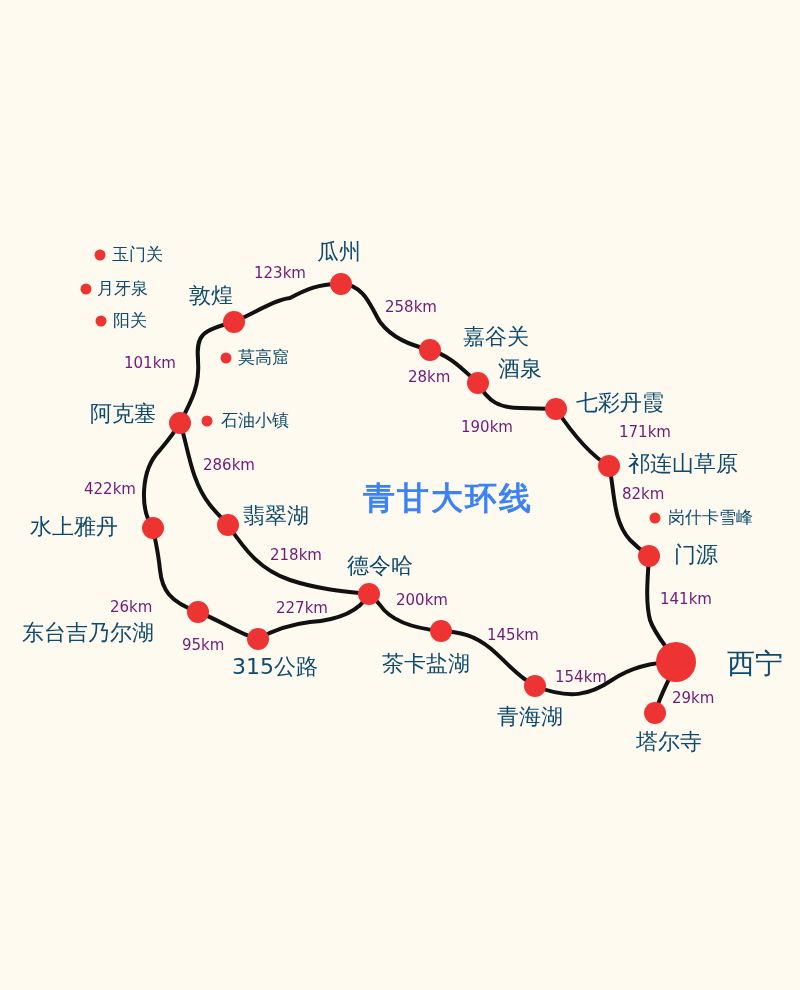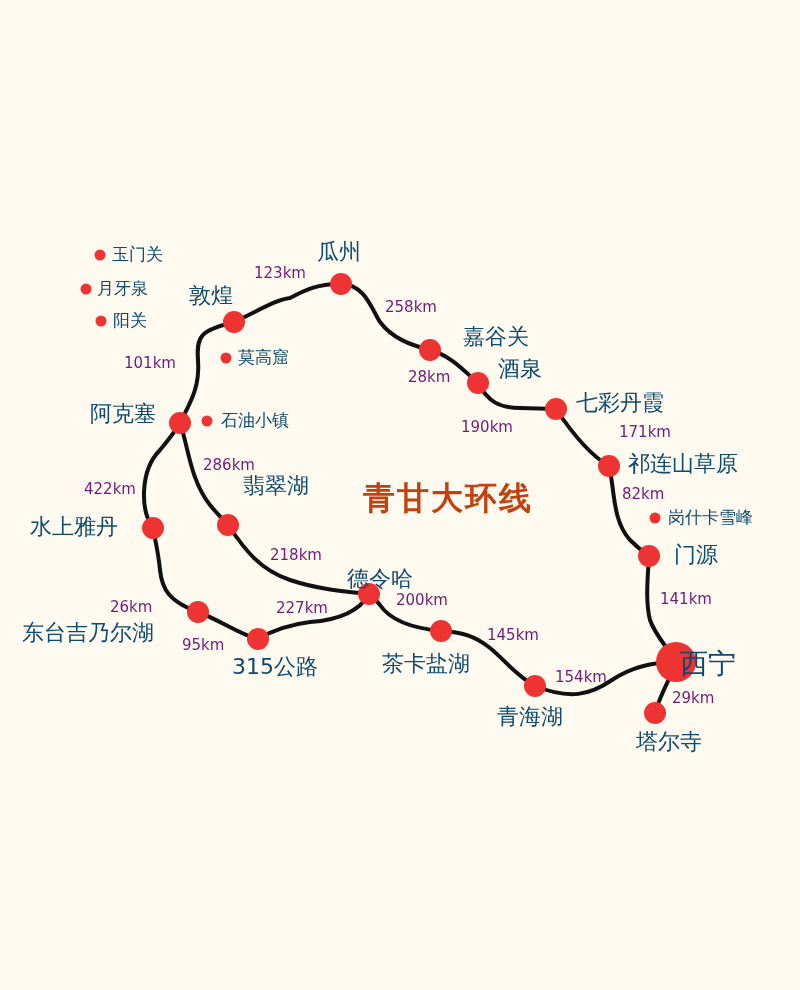--- a/index.html
+++ b/index.html
@@ -8,21 +8,21 @@
     background: #fffaf0;
     position: relative; overflow: hidden;
     font-family: "DejaVu Sans", "Liberation Sans", sans-serif;
   }
   #map-svg { position: absolute; left: 0; top: 0; }
   .lbl { position: absolute; color: #0c4a6e; white-space: nowrap; line-height: 1; }
   .city { font-size: 22px; }
   .big { font-size: 28px; }
   .poi { font-size: 17px; }
   .dist { font-size: 15px; color: #701a75; }
-  .title { font-size: 32px; font-weight: bold; color: #c2410c; letter-spacing: 2px; }
+  .title { font-size: 32px; font-weight: bold; color: #3b82f6; letter-spacing: 2px; }
 </style>
 </head>
 <body>
 
 <svg id="map-svg" width="800" height="990">
   <g fill="none" stroke="#111" stroke-width="4" stroke-linecap="round" stroke-linejoin="round">
 
     <path d="M180 423 C 192 400, 200 385, 198 360 C 196 335, 202 330, 234 322"></path>
 
     <path d="M234 322 C 260 310, 275 300, 290 298 C 305 290, 320 283, 341 284"></path>
@@ -89,29 +89,29 @@
 
 <div class="lbl title" style="left:363px;top:482px;">青甘大环线</div>
 
 <div class="lbl city" style="left:317px;top:241px;">瓜州</div>
 <div class="lbl city" style="left:189px;top:285px;">敦煌</div>
 <div class="lbl city" style="left:447px;top:326px;margin-left:16px;">嘉谷关</div>
 <div class="lbl city" style="left:498px;top:358px;">酒泉</div>
 <div class="lbl city" style="left:576px;top:392px;">七彩丹霞</div>
 <div class="lbl city" style="left:628px;top:453px;">祁连山草原</div>
 <div class="lbl city" style="left:674px;top:544px;">门源</div>
-<div class="lbl big" style="left:680px;top:650px;">西宁</div>
+<div class="lbl big" style="left:727px;top:650px;">西宁</div>
 <div class="lbl city" style="left:636px;top:731px;">塔尔寺</div>
 <div class="lbl city" style="left:497px;top:706px;">青海湖</div>
 <div class="lbl city" style="left:382px;top:653px;">茶卡盐湖</div>
-<div class="lbl city" style="left:347px;top:568px;">德令哈</div>
+<div class="lbl city" style="left:347px;top:555px;">德令哈</div>
 <div class="lbl city" style="left:232px;top:656px;">315公路</div>
 <div class="lbl city" style="left:22px;top:622px;">东台吉乃尔湖</div>
 <div class="lbl city" style="left:30px;top:516px;">水上雅丹</div>
-<div class="lbl city" style="left:243px;top:475px;">翡翠湖</div>
+<div class="lbl city" style="left:243px;top:505px;">翡翠湖</div>
 <div class="lbl city" style="left:90px;top:403px;">阿克塞</div>
 
 <div class="lbl poi" style="left:112px;top:246px;">玉门关</div>
 <div class="lbl poi" style="left:97px;top:280px;">月牙泉</div>
 <div class="lbl poi" style="left:113px;top:312px;">阳关</div>
 <div class="lbl poi" style="left:238px;top:349px;">莫高窟</div>
 <div class="lbl poi" style="left:221px;top:412px;text-align:right;">石油小镇</div>
 <div class="lbl poi" style="left:668px;top:509px;">岗什卡雪峰</div>
 
 <div class="lbl dist" style="left:254px;top:266px;">123km</div>

